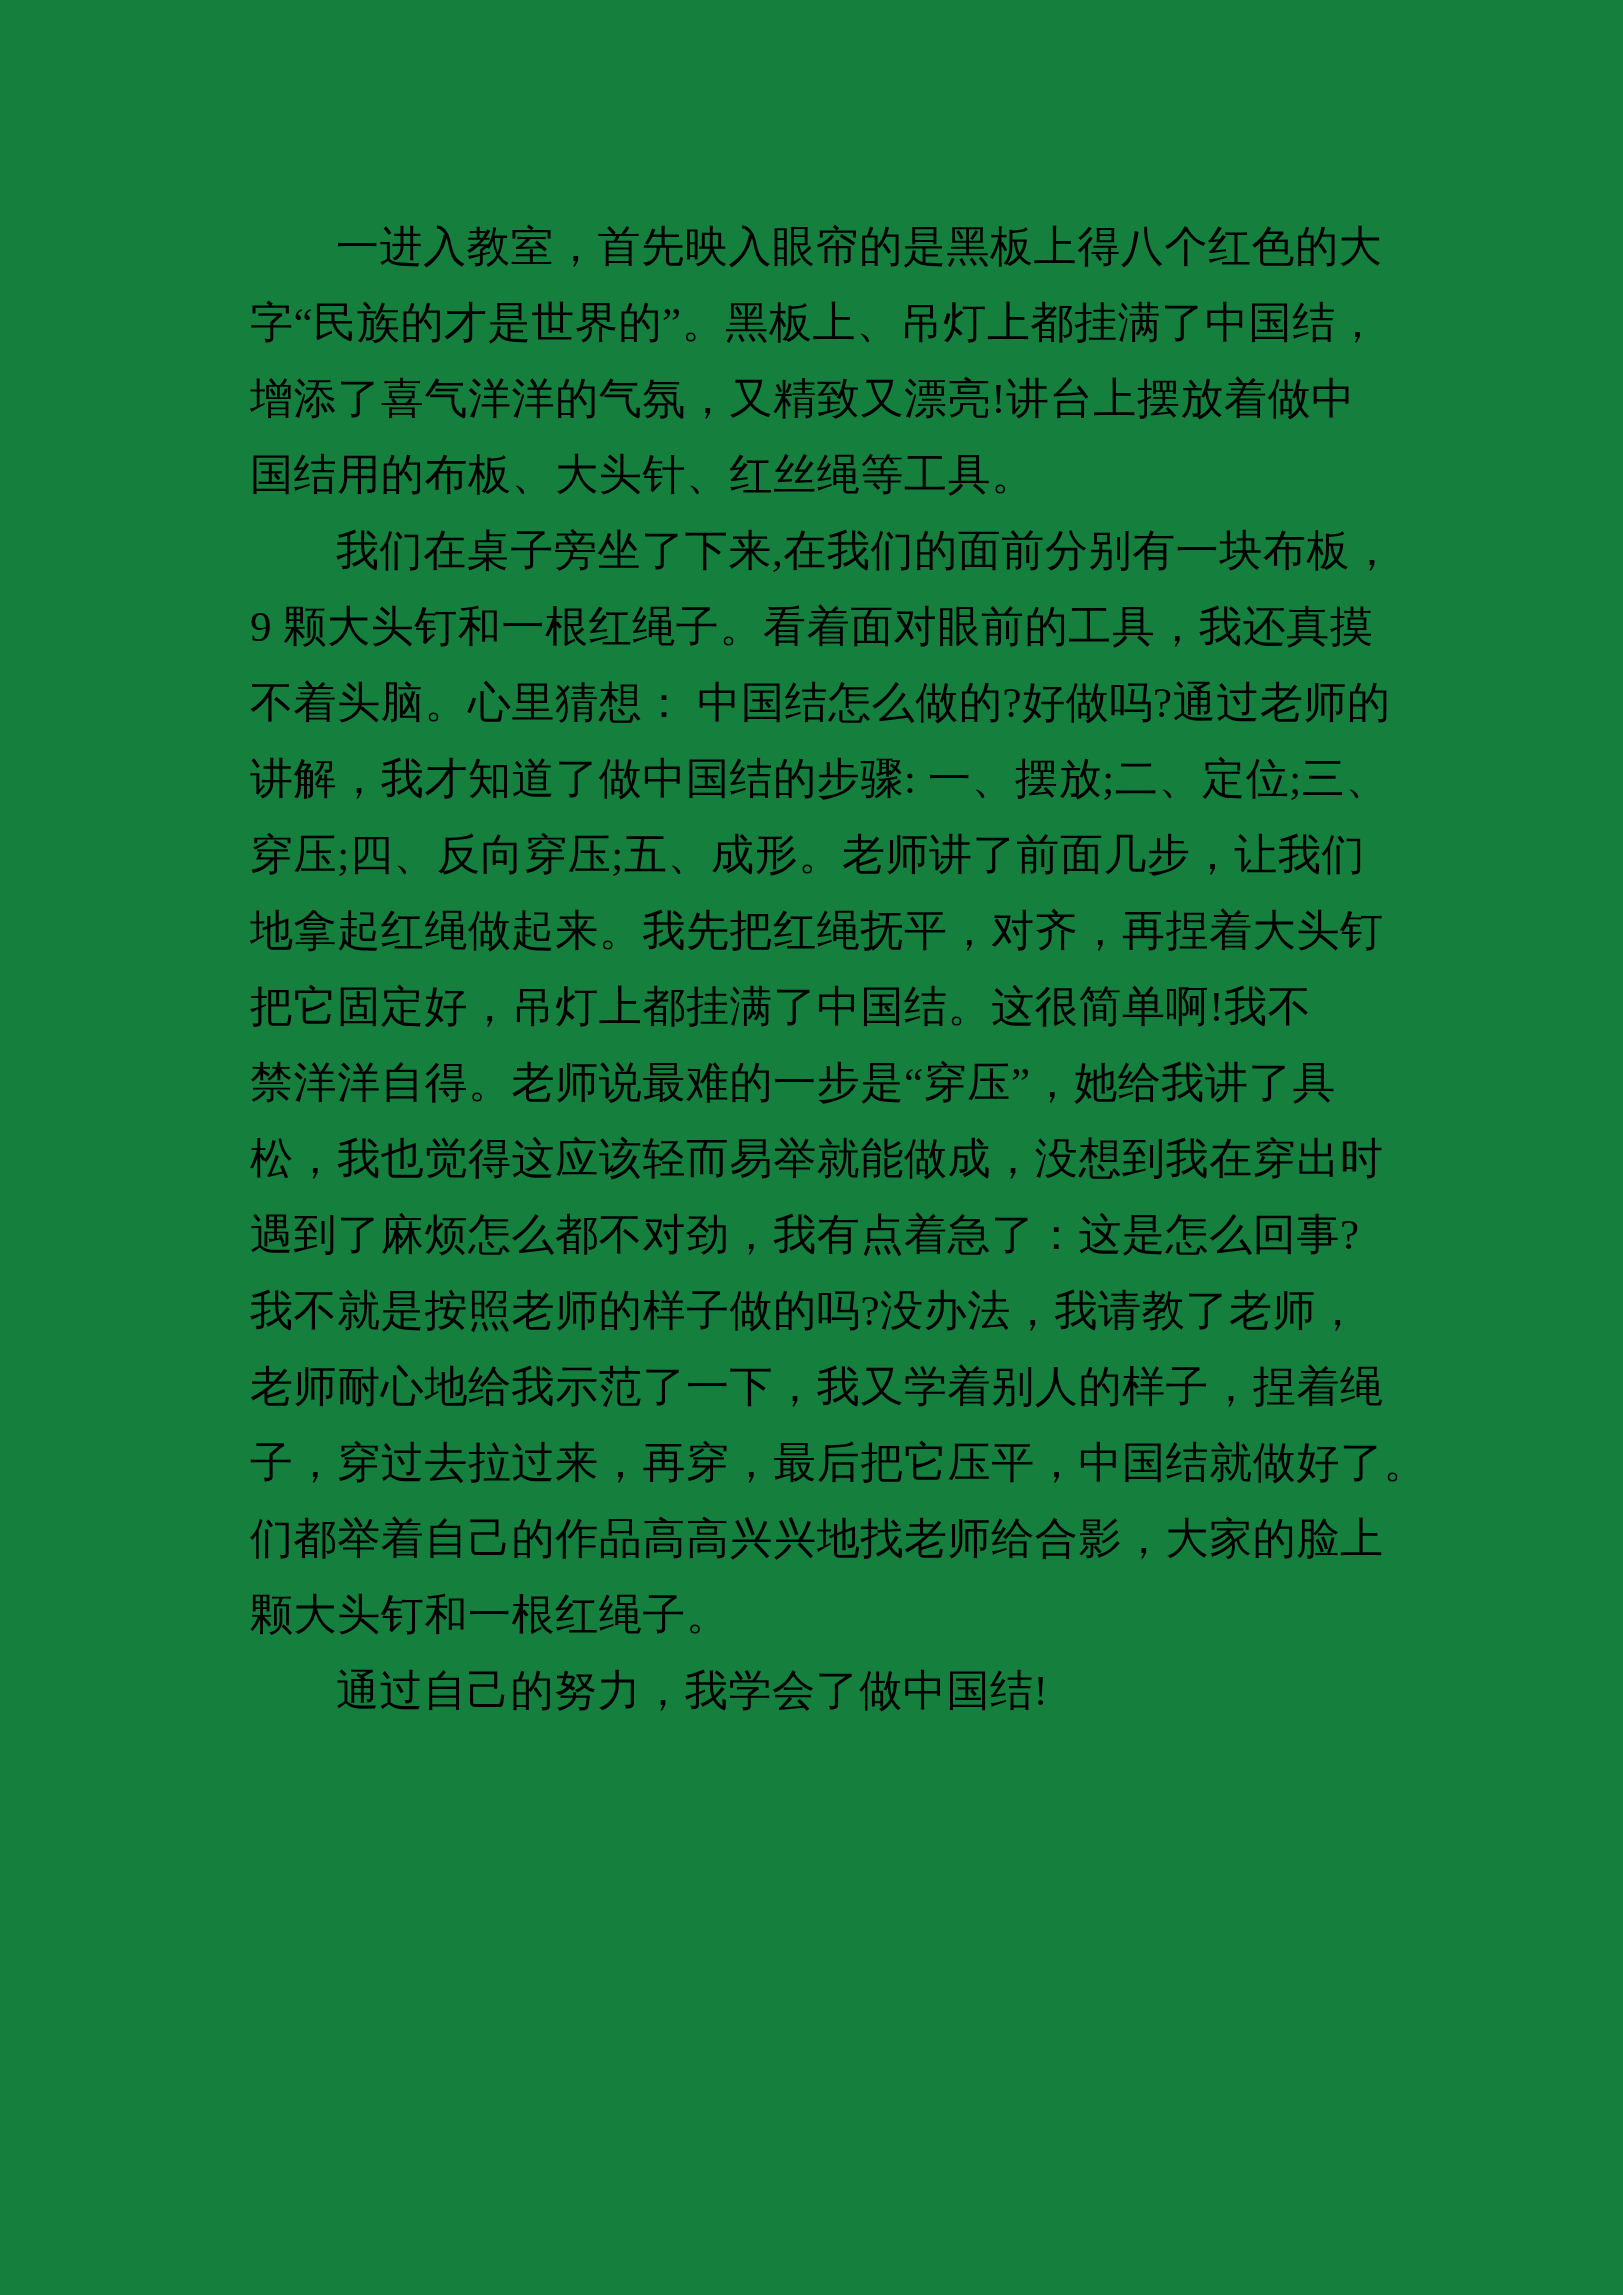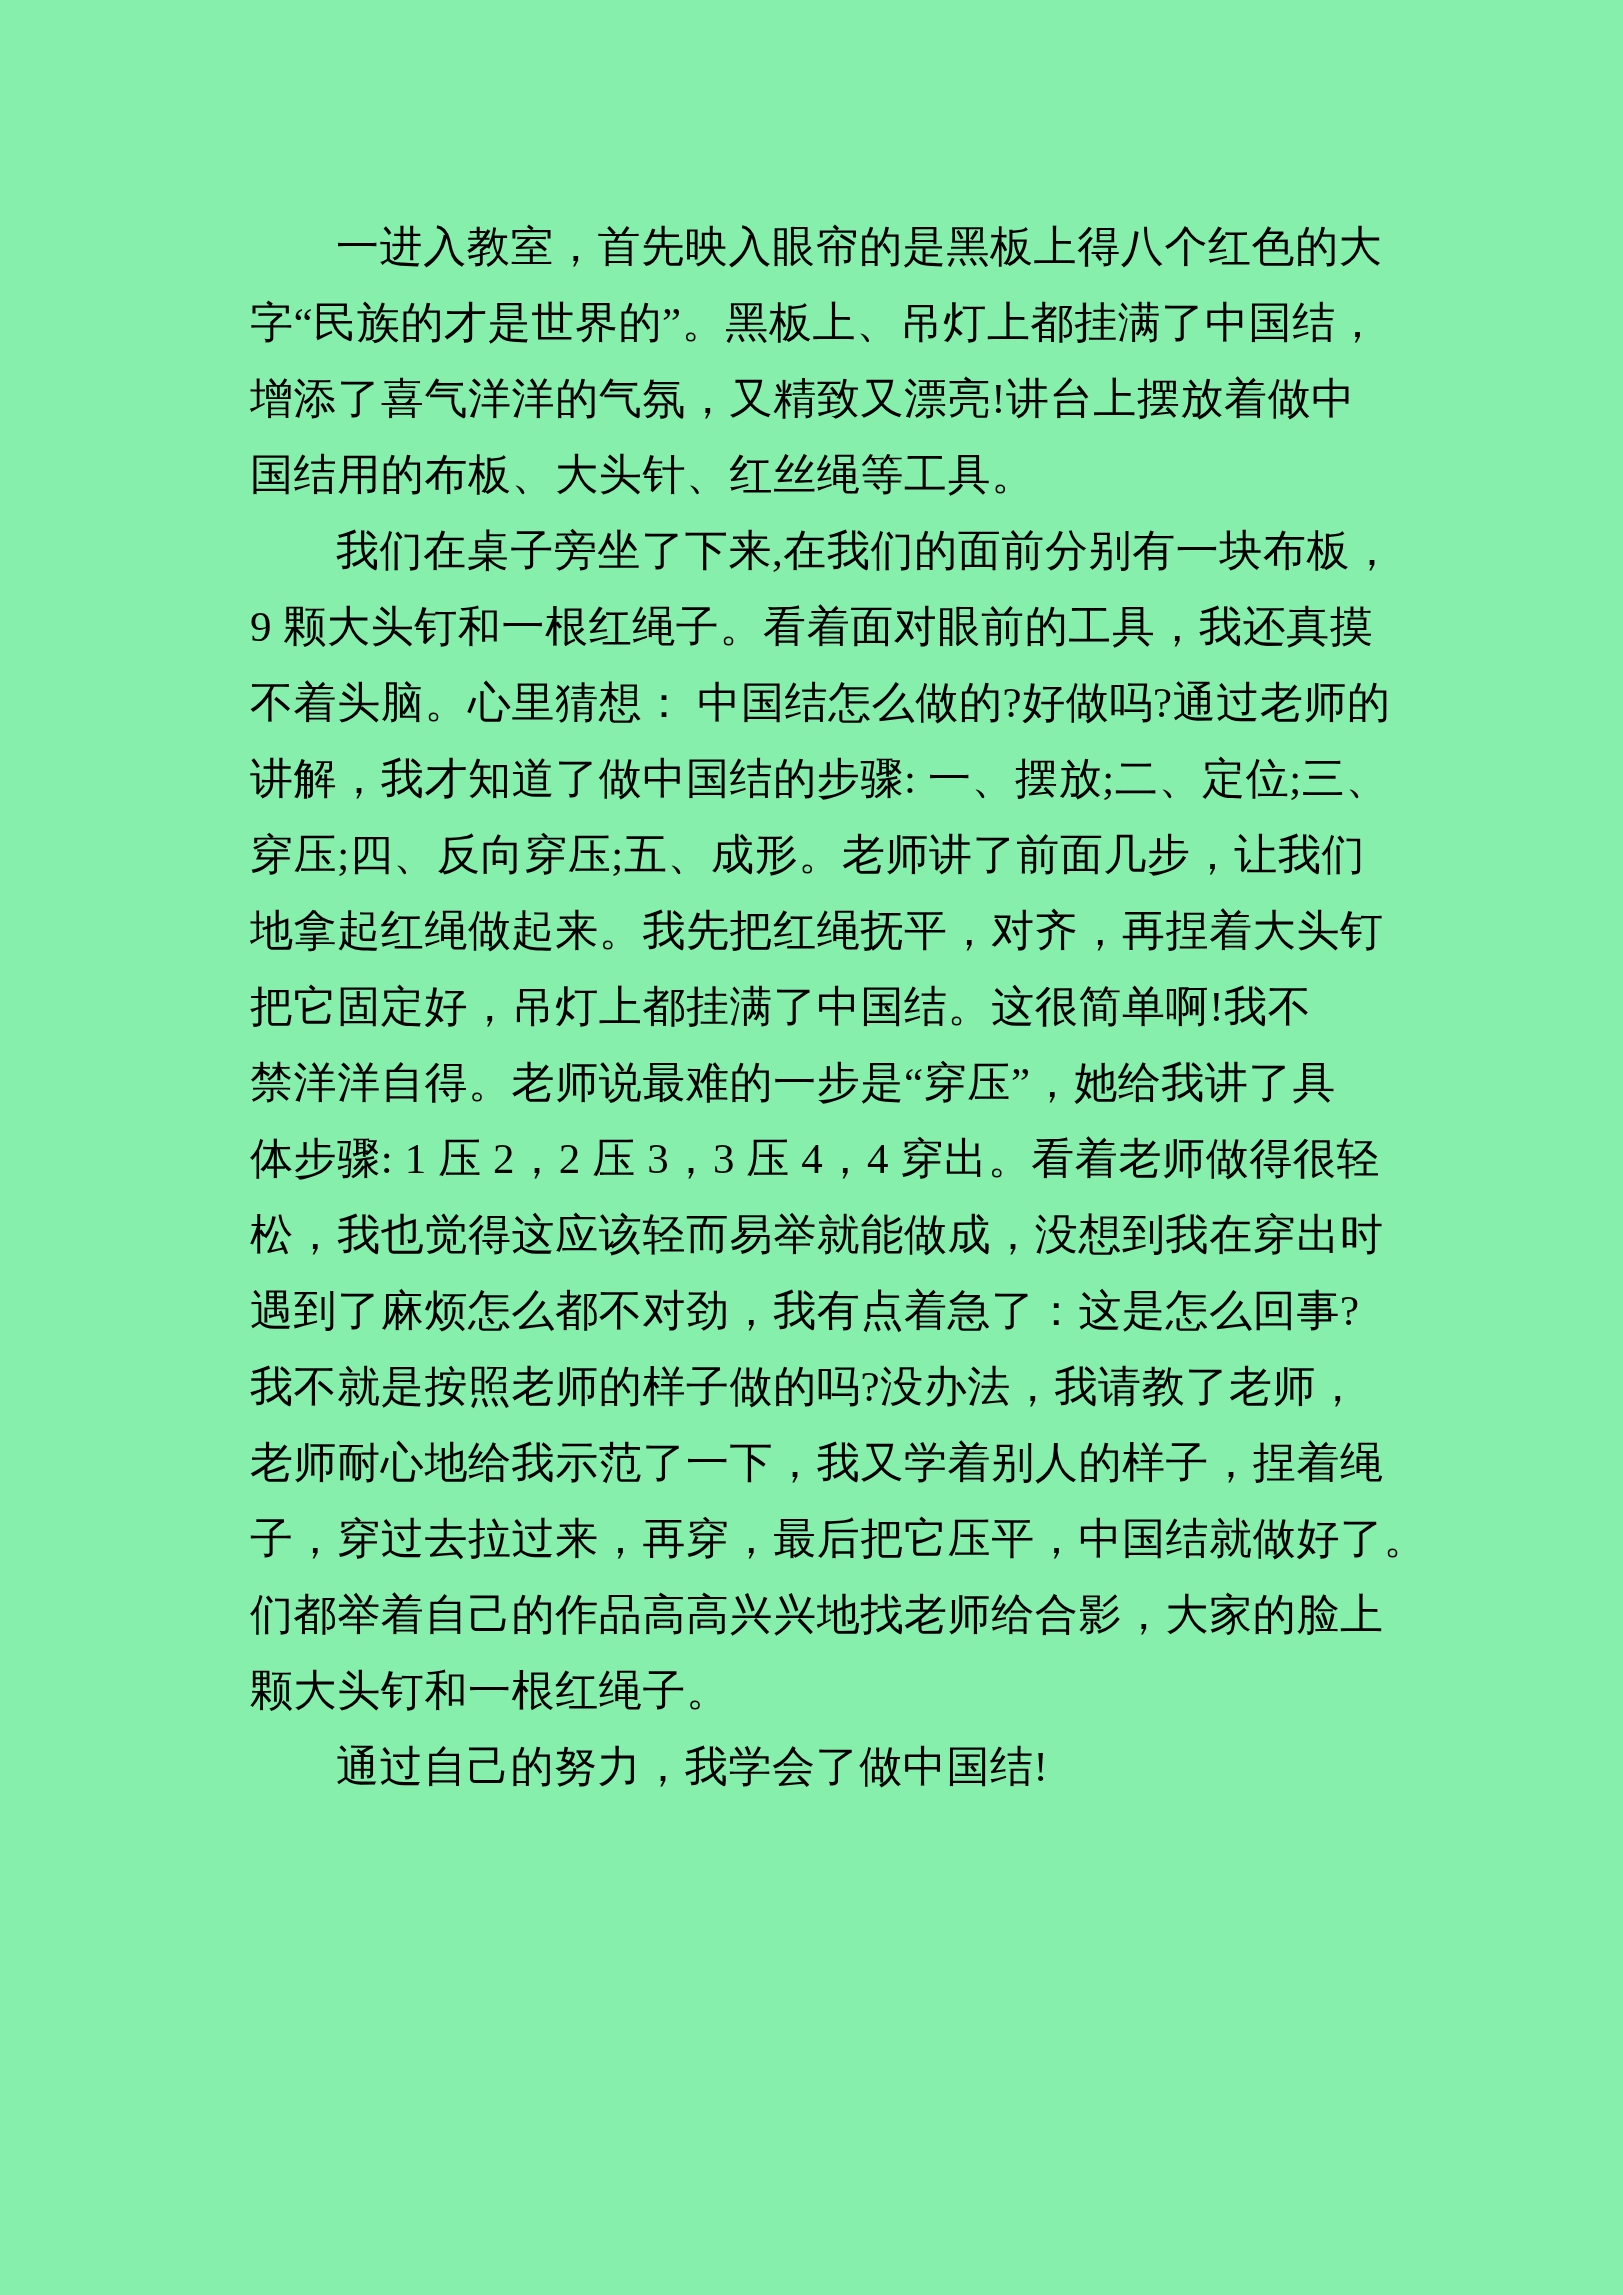--- a/index.html
+++ b/index.html
@@ -12,21 +12,21 @@
     height: 2295px;
     position: relative;
     overflow: hidden;
   }
   .page {
     position: absolute;
     left: 0;
     top: 0;
     width: 1623px;
     height: 2295px;
-    background: #86efac;
+    background: #15803d;
   }
   .text-block {
     position: absolute;
     left: 250px;
     top: 209px;
     width: 1138px;
     font-family: "Liberation Serif", "DejaVu Serif", serif;
     font-size: 43px;
     color: #000000;
     font-weight: 400;
@@ -51,21 +51,20 @@
     <div class="line">增添了喜气洋洋的气氛，又精致又漂亮!讲台上摆放着做中</div>
     <div class="line">国结用的布板、大头针、红丝绳等工具。</div>
     <div class="line indent">我们在桌子旁坐了下来,在我们的面前分别有一块布板，</div>
     <div class="line">9 颗大头钉和一根红绳子。看着面对眼前的工具，我还真摸</div>
     <div class="line">不着头脑。心里猜想： 中国结怎么做的?好做吗?通过老师的</div>
     <div class="line">讲解，我才知道了做中国结的步骤: 一、摆放;二、定位;三、</div>
     <div class="line">穿压;四、反向穿压;五、成形。老师讲了前面几步，让我们</div>
     <div class="line">地拿起红绳做起来。我先把红绳抚平，对齐，再捏着大头钉</div>
     <div class="line">把它固定好，吊灯上都挂满了中国结。这很简单啊!我不</div>
     <div class="line">禁洋洋自得。老师说最难的一步是“穿压”，她给我讲了具</div>
-    <div class="line">体步骤: 1 压 2，2 压 3，3 压 4，4 穿出。看着老师做得很轻</div>
     <div class="line">松，我也觉得这应该轻而易举就能做成，没想到我在穿出时</div>
     <div class="line">遇到了麻烦怎么都不对劲，我有点着急了：这是怎么回事?</div>
     <div class="line">我不就是按照老师的样子做的吗?没办法，我请教了老师，</div>
     <div class="line">老师耐心地给我示范了一下，我又学着别人的样子，捏着绳</div>
     <div class="line">子，穿过去拉过来，再穿，最后把它压平，中国结就做好了。</div>
     <div class="line">们都举着自己的作品高高兴兴地找老师给合影，大家的脸上</div>
     <div class="line">颗大头钉和一根红绳子。</div>
     <div class="line indent">通过自己的努力，我学会了做中国结!</div>
   </div>
 </div>

